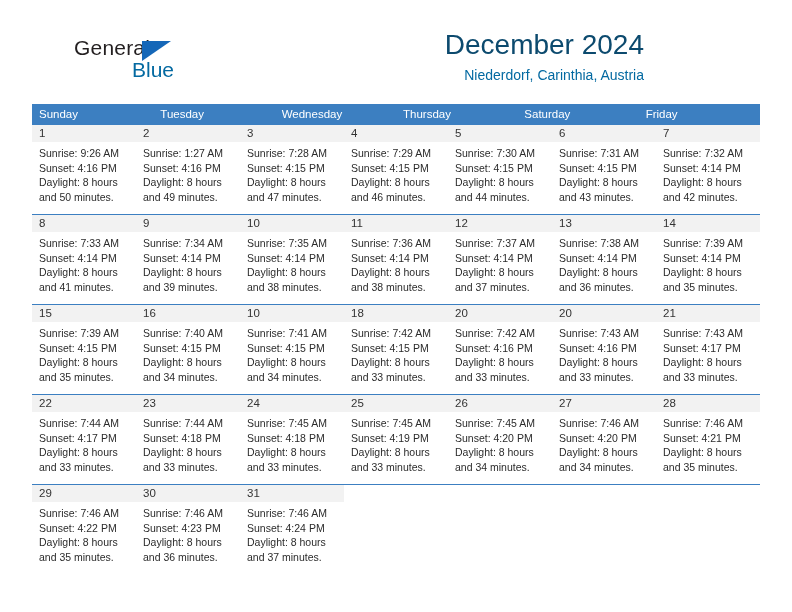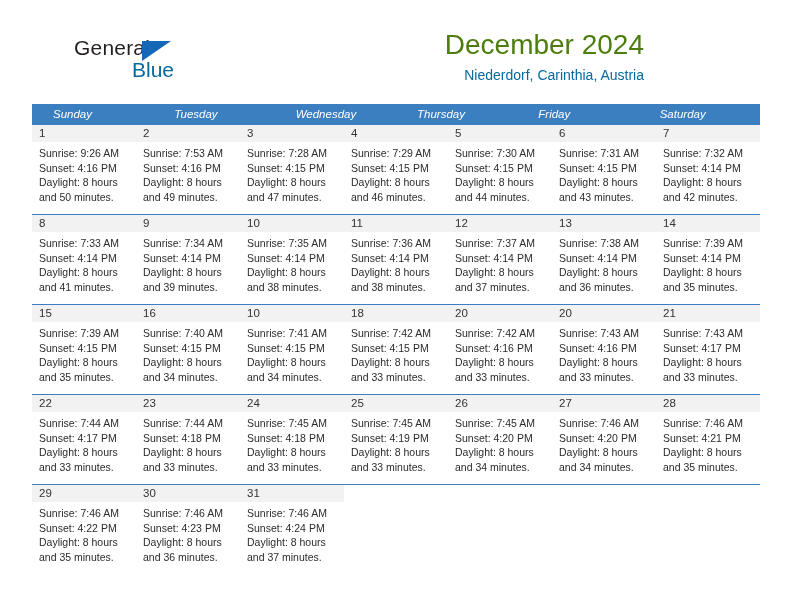--- a/index.html
+++ b/index.html
@@ -63,21 +63,21 @@
 
   .title-block {
     position: absolute;
     right: 35px;
     top: 28px;
     text-align: right;
   }
   .cal-title {
     font-size: 28px;
     font-weight: normal;
-    color: #4d7c0f;
+    color: #0c4a6e;
     line-height: 34px;
     white-space: nowrap;
   }
   .cal-subtitle {
     margin-top: 5px;
     font-size: 14px;
     color: #0369a1;
     line-height: 17px;
     white-space: nowrap;
   }
@@ -92,25 +92,24 @@
   .weekhead {
     display: flex;
     background: #3c7fc1;
     height: 21px;
   }
   .weekhead .wd {
     flex: 1 1 0;
     color: #ffffff;
     font-size: 11.5px;
     line-height: 21px;
-    padding-left: 21px;
+    padding-left: 7px;
     box-sizing: border-box;
     white-space: nowrap;
     overflow: hidden;
-    font-style: italic;
   }
   .week {
     display: flex;
     border-top: 1.5px solid #3c7fc1;
   }
   .week.first { border-top: none; }
   .cell {
     flex: 1 1 0;
     width: 104px;
     box-sizing: border-box;
@@ -158,38 +157,38 @@
 
   </div>
 
   <div class="calendar">
 
     <div class="weekhead">
       <div class="wd">Sunday</div>
       <div class="wd">Tuesday</div>
       <div class="wd">Wednesday</div>
       <div class="wd">Thursday</div>
+      <div class="wd">Saturday</div>
       <div class="wd">Friday</div>
-      <div class="wd">Saturday</div>
     </div>
 
     <div class="week first">
       <div class="cell">
           <div class="daynum">1</div>
           <div class="lines">
             <div>Sunrise: 9:26 AM</div>
             <div>Sunset: 4:16 PM</div>
             <div>Daylight: 8 hours</div>
             <div>and 50 minutes.</div>
           </div>
         </div>
       <div class="cell">
           <div class="daynum">2</div>
           <div class="lines">
-            <div>Sunrise: 7:53 AM</div>
+            <div>Sunrise: 1:27 AM</div>
             <div>Sunset: 4:16 PM</div>
             <div>Daylight: 8 hours</div>
             <div>and 49 minutes.</div>
           </div>
         </div>
       <div class="cell">
           <div class="daynum">3</div>
           <div class="lines">
             <div>Sunrise: 7:28 AM</div>
             <div>Sunset: 4:15 PM</div>

